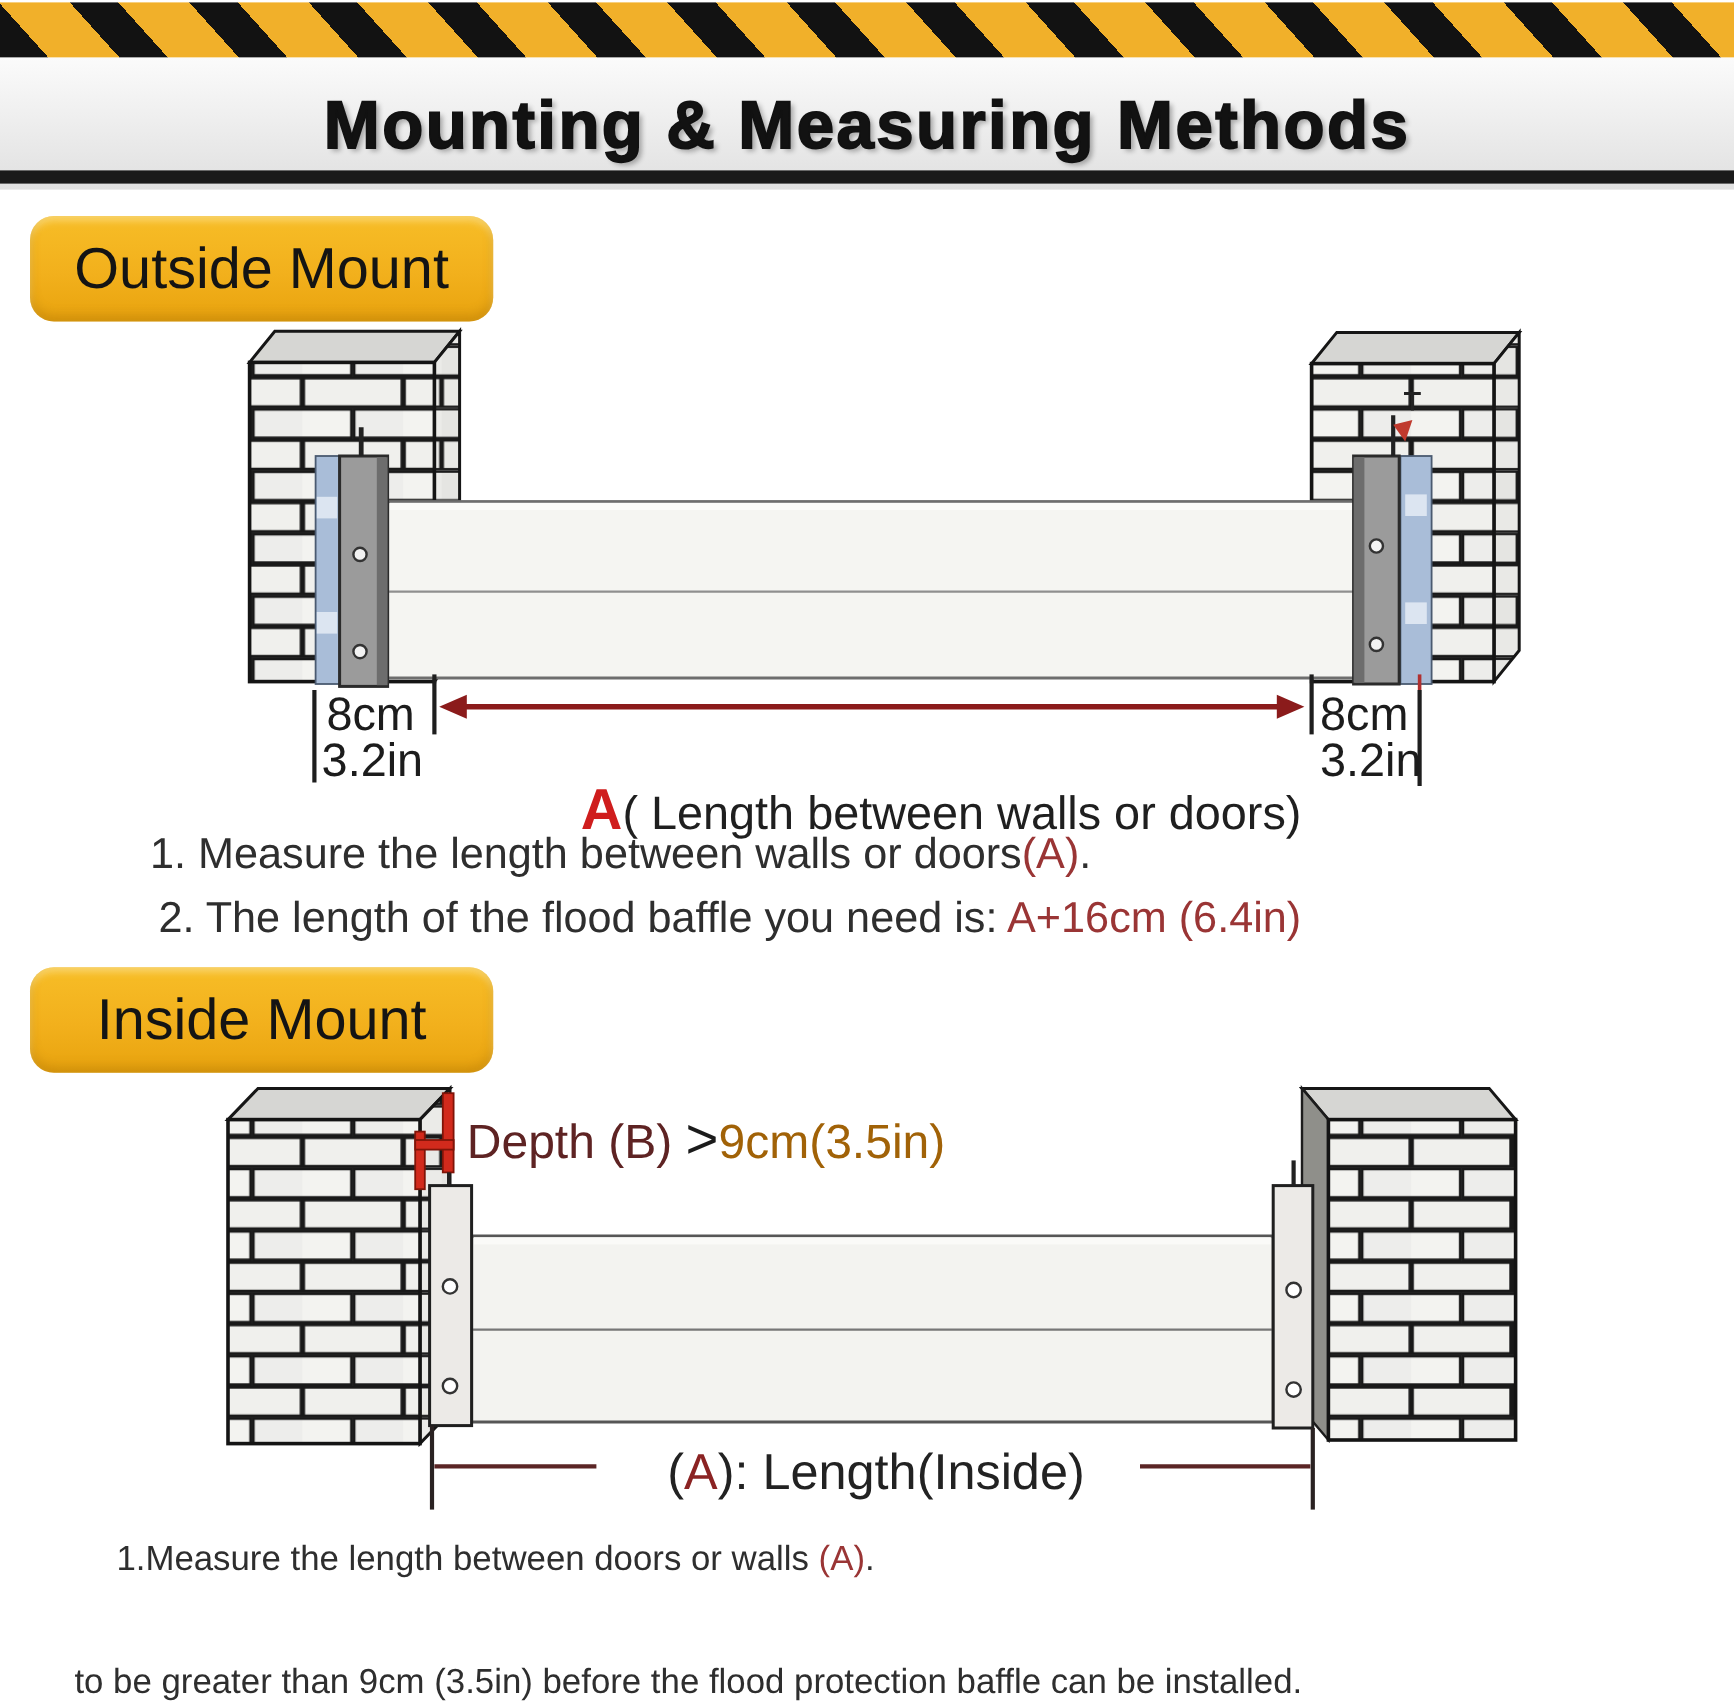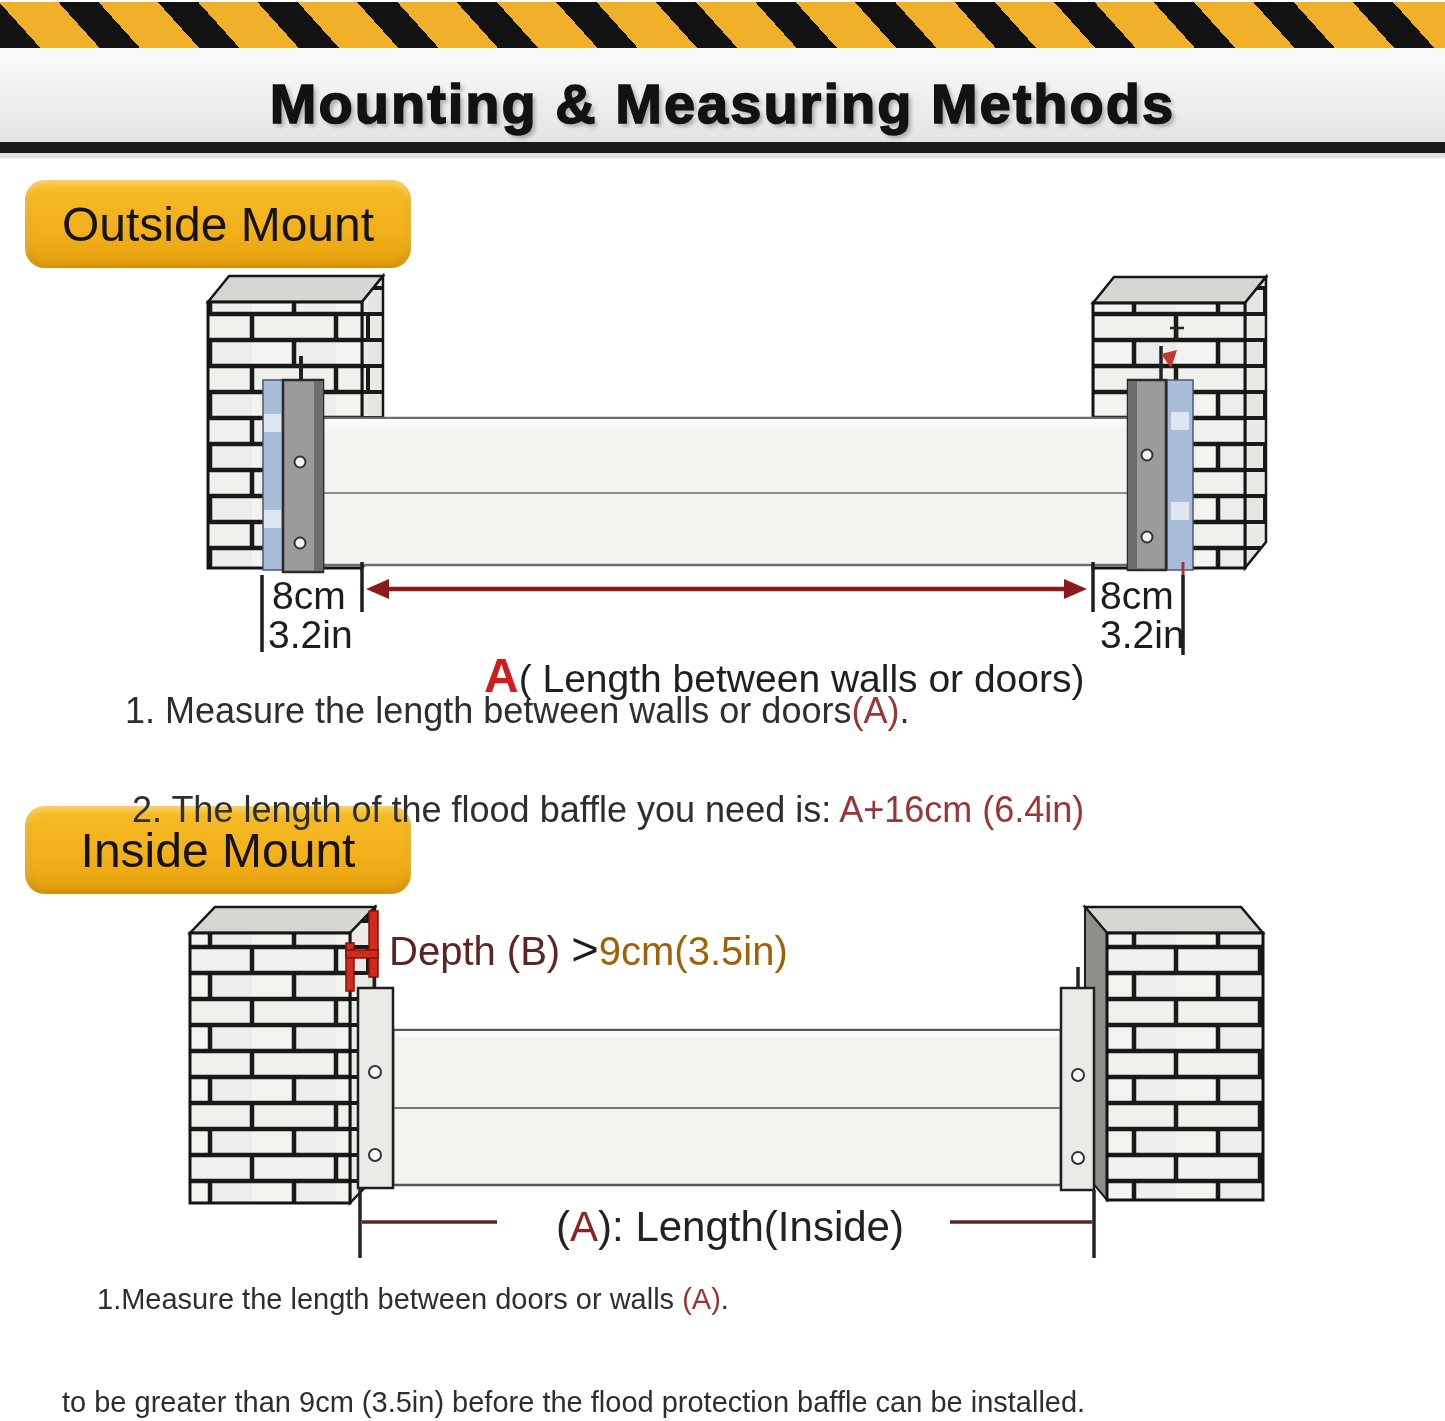--- a/index.html
+++ b/index.html
@@ -51,21 +51,21 @@
   .depth-label .gt { color:#1b1b1b; font-size:47px; }
   .depth-label .val { color:#a16207; }
   .length-label { position:absolute; left:500px; top:1203px; width:460px; text-align:center; font-size:42px; color:#222; white-space:nowrap; }
   .length-label .letter { color:#8b2323; }
 
   
   .step { position:absolute; font-size:36px; color:#2e2e2e; white-space:nowrap; }
   .step .hl { color:#9a3535; }
   .step-sm { font-size:29px; }
   #o-step1 { left:125px; top:690px; }
-  #o-step2 { left:132px; top:744px;margin-top:45px; }
+  #o-step2 { left:132px; top:744px; }
   #i-step1 { left:97px;  top:1283px; }
   #i-step2 { left:103px; top:1348px; }
   #i-step2b{ left:62px;  top:1386px; }
 </style>
 </head>
 <body>
 
 <div id="stage">
 
   <div class="hazard-band"></div>

